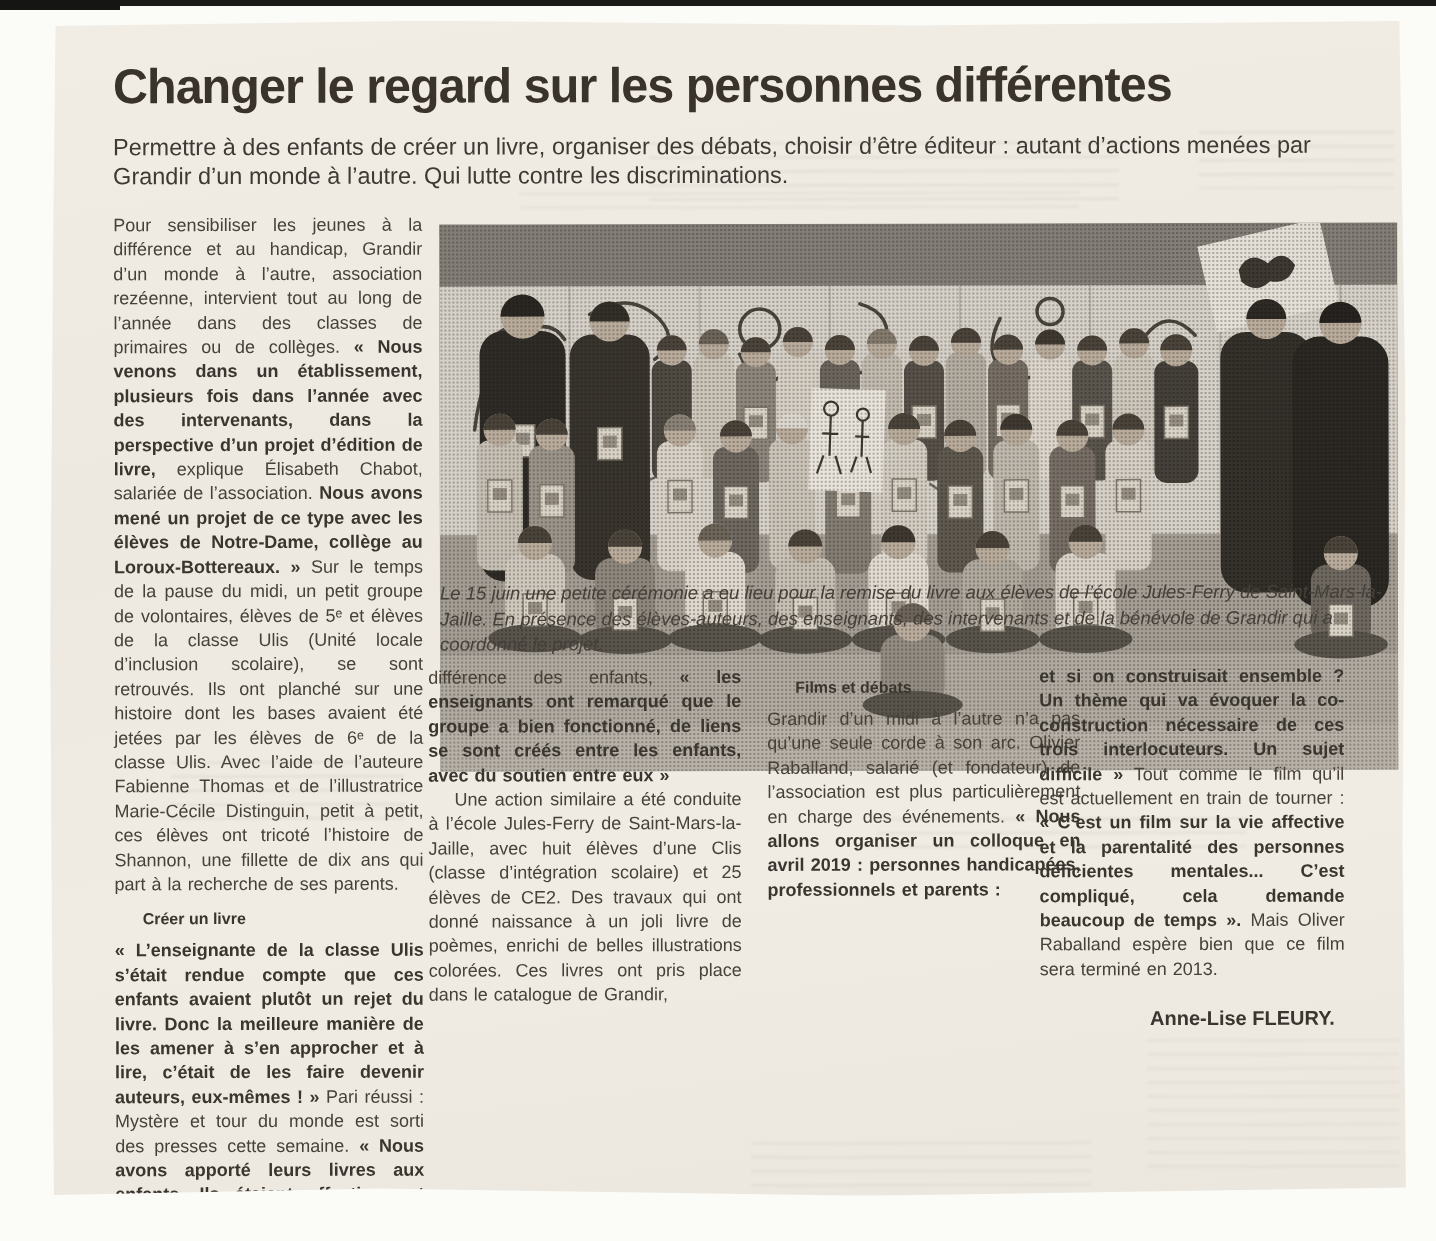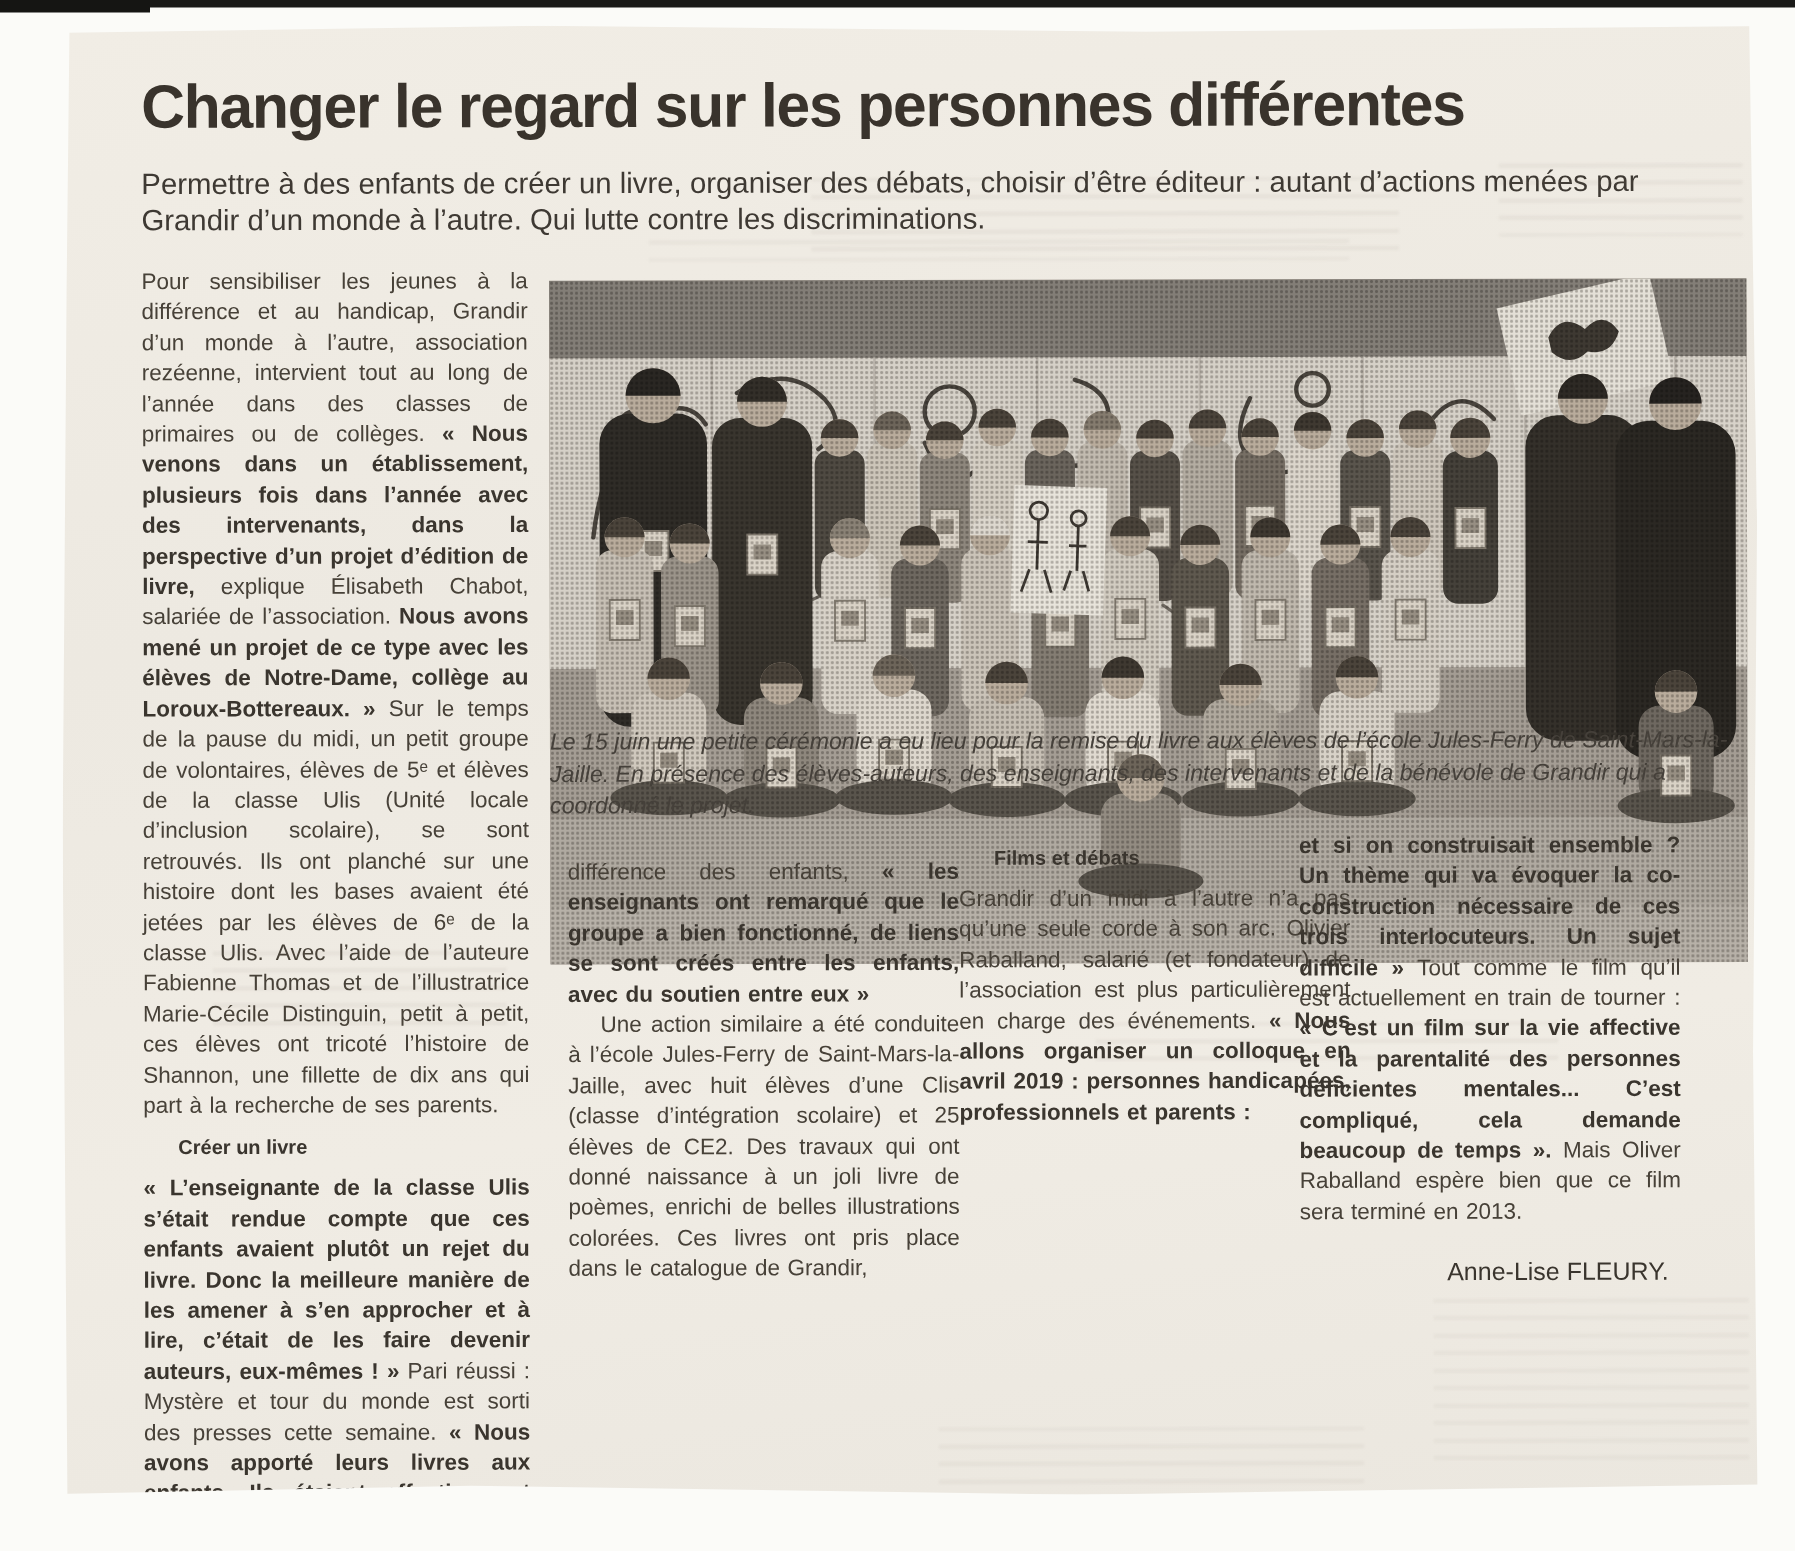--- a/index.html
+++ b/index.html
@@ -30,35 +30,35 @@
     font-size:49px;font-weight:bold;letter-spacing:-1px;line-height:1.05;
     color:#39332c;transform:scaleX(.99);transform-origin:left;
   }
   .subhead{
     position:absolute;left:64px;top:112px;width:1228px;margin:0;
     font-size:23.5px;line-height:29px;color:#3e3933;
   }
   
   .col{position:absolute;top:645px;width:313px;}
   .col1{left:64px;top:192px;width:309px;}
-  .col2{left:404px;margin-top:20px;}
+  .col2{left:378px;}
   .col3{left:717px;}
   .col4{left:989px;width:305px;}
   .para{
     margin:0;font-size:18px;line-height:24.4px;text-align:justify;
     color:#474138;word-spacing:1px;
   }
   .para.indent{text-indent:26px;}
   .para .b{font-weight:bold;color:#3a352e;}
   .para .i{}
   .col-heading{
     margin:14px 0 10px 28px;font-size:16px;font-weight:bold;color:#3a352e;
   }
   .byline{
-    margin:26px 10px 0 0;font-size:20px;font-weight:normal;color:#3a352e;text-align:right;
+    margin:26px 10px 0 0;font-size:20px;font-weight:bold;color:#3a352e;text-align:right;
   }
   
   .photo{
     position:absolute;left:390px;top:204px;width:958px;height:547px;margin:0;
     background:#a49d94;overflow:hidden;
   }
   .photo svg{display:block;width:100%;height:100%;}
   .photo::after{ 
     content:"";position:absolute;inset:0;pointer-events:none;
     background-image:radial-gradient(rgba(45,40,34,0.30) 1px, transparent 1.35px);

